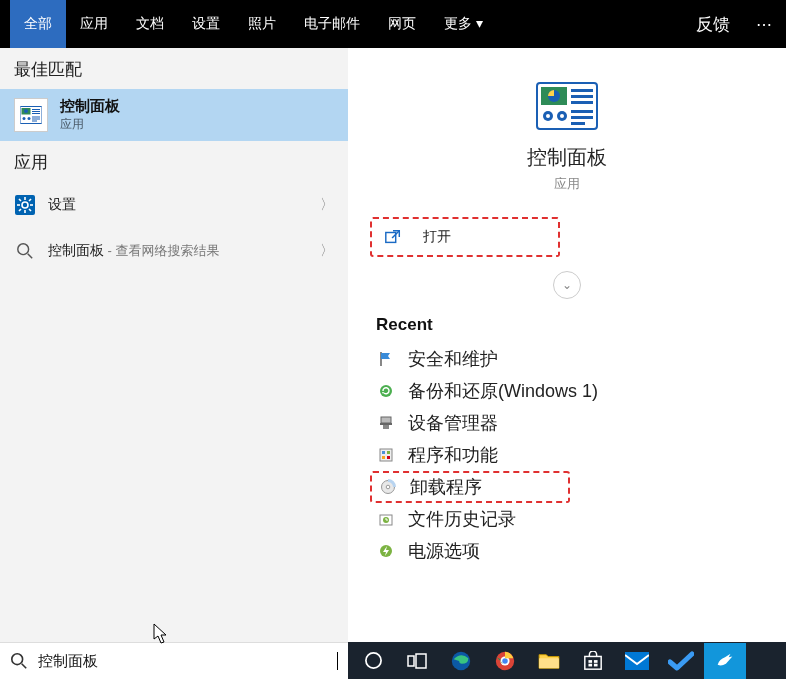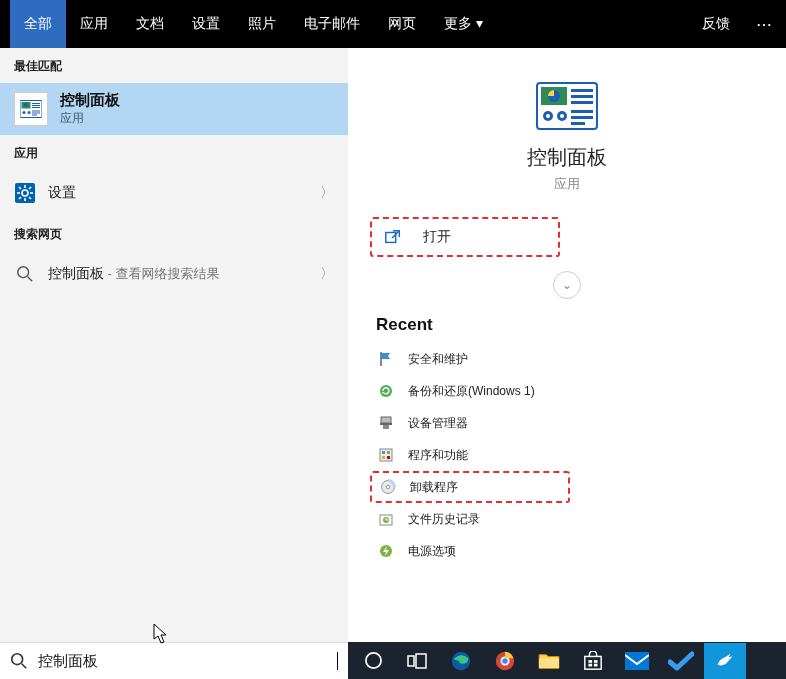--- a/index.html
+++ b/index.html
@@ -3,29 +3,29 @@
 <meta charset="utf-8">
 <style>
   * { box-sizing: border-box; margin: 0; padding: 0; font-family: "Segoe UI", "Microsoft YaHei", sans-serif; }
   body { width: 786px; height: 679px; overflow: hidden; background: #fff; position: relative; }
 
   
   .tabs-bar { height: 48px; background: #000; color: #fff; display: flex; align-items: stretch; padding-left: 10px; }
   .tab { padding: 0 14px; display: flex; align-items: center; font-size: 14px; cursor: pointer; text-align: center; }
   .tab.active { background: #2d6cbf; }
   .tabs-spacer { flex: 1; }
-  .tab-right { padding: 0 12px; display: flex; align-items: center; font-size: 14px; cursor: pointer; }
+  .tab-right { padding: 0 12px; display: flex; align-items: center; font-size: 17px; cursor: pointer; }
   .ellipsis { padding: 0 14px; display: flex; align-items: center; font-size: 16px; cursor: pointer; }
 
   
   .main { display: flex; height: 594px; }
   .left-pane { width: 348px; background: #f3f3f3; display: flex; flex-direction: column; }
   .right-pane { flex: 1; background: #fff; position: relative; }
 
-  .section-header { font-size: 12px; font-weight: 700; padding: 10px 14px 8px; color: #222; }
+  .section-header { font-size: 17px; font-weight: 400; padding: 10px 14px 8px; color: #222; }
 
   .best-match { background: #b3d6f2; display: flex; align-items: center; padding: 8px 14px; }
   .best-match .app-icon { width: 34px; height: 34px; background: #fff; border: 1px solid #ccc; display: flex; align-items: center; justify-content: center; margin-right: 12px; }
   .cp-icon-small { width: 22px; height: 18px; }
   .best-match .title { font-size: 15px; font-weight: 600; color: #111; }
   .best-match .subtitle { font-size: 12px; color: #4a5a68; }
 
   .list-row { display: flex; align-items: center; padding: 12px 14px; font-size: 14px; color: #222; cursor: pointer; }
   .row-icon { width: 22px; height: 22px; display: flex; align-items: center; justify-content: center; margin-right: 12px; }
   .row-label { flex: 1; }
@@ -39,21 +39,21 @@
   .rp-subtitle { font-size: 13px; color: #888; margin-top: 4px; }
 
   .open-row { margin: 24px 0 0 22px; width: 190px; height: 40px; display: flex; align-items: center; border: 2px dashed #e03030; border-radius: 3px; padding-left: 12px; cursor: pointer; gap: 7px; }
   .open-icon { width: 18px; height: 18px; margin-right: 14px; }
   .open-label { font-size: 14px; color: #222; }
 
   .expand-circle { width: 28px; height: 28px; border: 1px solid #ccc; border-radius: 50%; display: flex; align-items: center; justify-content: center; margin: 14px auto 0; cursor: pointer; color: #888; font-size: 12px; }
 
   .recent-header { font-size: 17px; font-weight: 700; padding: 16px 0 8px 28px; color: #111; }
   .recent-list { padding-left: 22px; }
-  .recent-item { display: flex; align-items: center; height: 32px; font-size: 12px; color: #222; cursor: pointer; padding-left: 6px; }
+  .recent-item { display: flex; align-items: center; height: 32px; font-size: 18px; color: #222; cursor: pointer; padding-left: 6px; }
   .recent-item .ri-icon { width: 20px; height: 20px; margin-right: 12px; display: flex; align-items: center; justify-content: center; }
   .recent-item.highlighted { border: 2px dashed #e03030; border-radius: 3px; width: 200px; }
 
   
   .search-bar { position: absolute; left: 0; bottom: 0; width: 348px; height: 37px; background: #fff; border-top: 1px solid #ddd; display: flex; align-items: center; padding: 0 10px; }
   .search-bar .search-icon { width: 18px; height: 18px; margin-right: 10px; color: #333; }
   .search-input { flex: 1; border: none; outline: none; font-size: 15px; color: #111; }
   .caret { width: 1px; height: 18px; background: #000; animation: blink 1s step-end infinite; }
   @keyframes blink { 50% { opacity: 0; } }
 
@@ -125,21 +125,20 @@
               <line x1="14" y1="14" x2="16" y2="16"></line>
             <line x1="16" y1="4" x2="14" y2="6"></line>
               <line x1="6" y1="14" x2="4" y2="16"></line>
           </g>
         </svg>
       </span>
       <span class="row-label">设置</span>
       <span class="chevron">〉</span>
     </div>
 
-    <div class="section-header">搜索网页</div>
 
     <div class="list-row">
       <span class="row-icon">
         <svg width="18" height="18" viewBox="0 0 20 20">
             <circle cx="8" cy="8" r="6" fill="none" stroke="#555" stroke-width="1.6"></circle>
             <line x1="13" y1="13" x2="18" y2="18" stroke="#555" stroke-width="1.6"></line>
           </svg>
       </span>
       <span class="row-label">
         <span>控制面板</span><span class="row-sub"> - 查看网络搜索结果</span>

